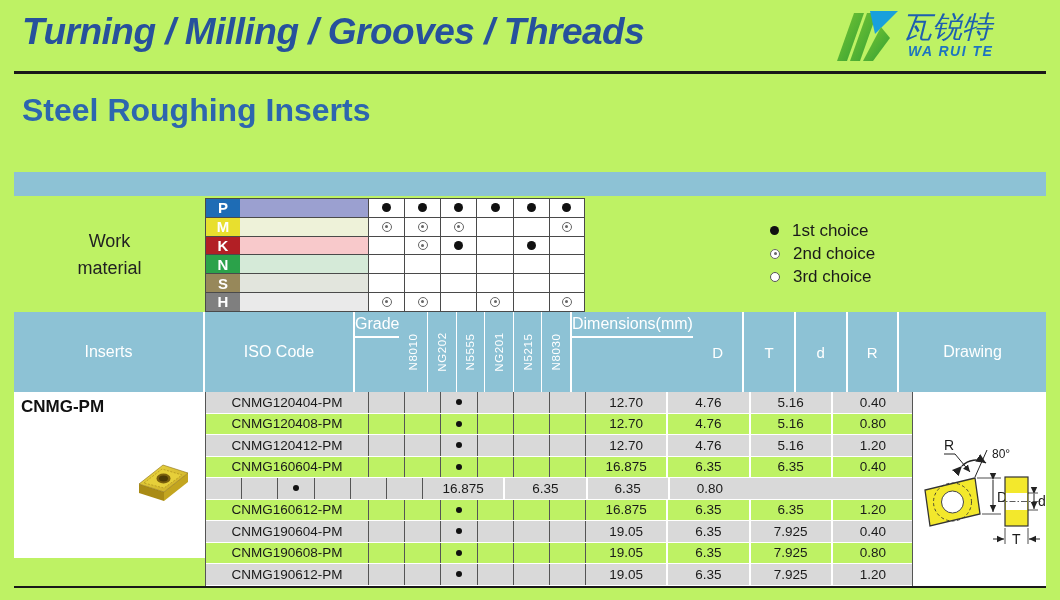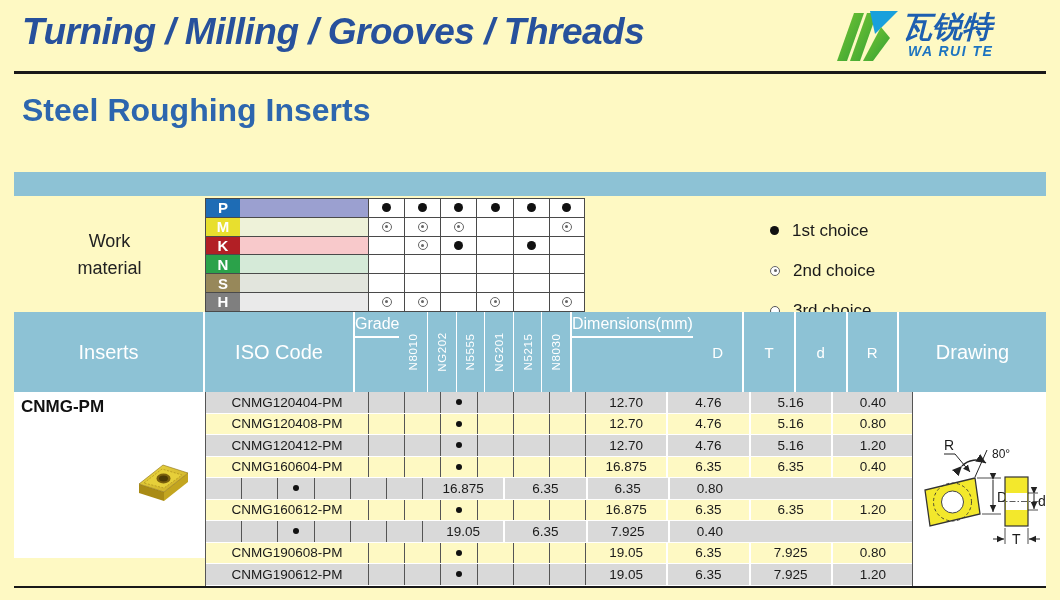--- a/index.html
+++ b/index.html
@@ -1,23 +1,23 @@
 <!DOCTYPE html>
 <html style="--title-blue: #27519c; --heading-blue: #2d66ae; --banner-blue: #8dc2d5; --row-gray: #d9d9d9; --grid-line: #4a4a4a; --insert-yellow: #f3e82c;"><head>
 <meta charset="utf-8">
 <style>
   *{box-sizing:border-box;margin:0;padding:0}
   html,body{width:1060px;height:600px;background:#fff;font-family:"Liberation Sans",sans-serif;overflow:hidden}
-  .sheet{position:absolute;left:0;top:0;width:1060px;height:600px;background:#fef9c3}
+  .sheet{position:absolute;left:0;top:0;width:1060px;height:600px;background:#bef264}
 
   
   .main-title{position:absolute;left:22px;top:11px;font-size:37px;font-weight:800;font-style:italic;color:var(--title-blue);letter-spacing:-0.5px;white-space:nowrap}
   .logo{position:absolute;left:836px;top:3px;width:216px;height:68px}
   .logo-mark{position:absolute;left:0;top:4px}
-  .logo-cn{position:absolute;left:66px;top:4px;font-size:30px;font-weight:700;font-style:italic;color:#1d5fb0;white-space:nowrap}
+  .logo-cn{position:absolute;left:66px;top:4px;font-size:30px;font-weight:400;font-style:italic;color:#1d5fb0;white-space:nowrap}
   .logo-en{position:absolute;left:72px;top:40px;font-size:14px;font-weight:800;font-style:italic;color:#1d74c0;letter-spacing:1.5px;white-space:nowrap}
   .rule{position:absolute;left:14px;top:71px;width:1032px;height:3px;background:#191919}
   .section-title{position:absolute;left:22px;top:92px;font-size:32px;font-weight:700;color:var(--heading-blue);white-space:nowrap}
 
   
   .catalog{position:absolute;left:14px;top:172px;width:1032px;height:416px}
   .banner{position:absolute;left:0;top:0;width:1032px;height:24px;background:var(--banner-blue)}
 
   
   .wm{position:absolute;left:0;top:26px;width:1032px;height:114px}
@@ -29,26 +29,26 @@
   .wm-dot{width:36.17px;border-left:1px solid var(--grid-line);background:#fff;display:flex;align-items:center;justify-content:center}
   .wm-dot:last-child{border-right:1px solid var(--grid-line)}
 
   
   .m1{width:9px;height:9px;border-radius:50%;background:#111;display:inline-block}
   .m1.small{width:6px;height:6px}
   .m2{width:10px;height:10px;border-radius:50%;border:1px solid #666;display:inline-flex;align-items:center;justify-content:center;background:#fff}
   .m2::after{content:"";width:3px;height:3px;border-radius:50%;background:#666}
   .m3{width:10px;height:10px;border-radius:50%;border:1px solid #555;background:#fff;display:inline-block}
 
-  .legend{position:absolute;left:756px;top:24px;display:flex;flex-direction:column;gap:23px}
+  .legend{position:absolute;left:756px;top:24px;display:flex;flex-direction:column;gap:6px}
   .legend-item{display:flex;align-items:center;gap:13px;font-size:17px;color:#1a1a1a;height:17px}
 
   
   .thead{position:absolute;left:0;top:140px;width:1032px;height:80px;background:var(--banner-blue);color:#fff;display:flex}
-  .th{border-right:2px solid #fff;display:flex;align-items:center;justify-content:center;font-size:20px}
+  .th{border-right:2px solid #fff;display:flex;align-items:center;justify-content:center;font-size:16px}
   .th-inserts{width:191px}
   .th-iso{width:150px}
   .th-group{display:flex;flex-direction:row;border-right:2px solid #fff}
   .th-grade-group{width:217px}
   .th-dims-group{width:327px}
   .th-group-top{height:26px;border-bottom:2px solid #fff;display:flex;align-items:center;justify-content:center;font-size:16px}
   .th-group-cells{flex:1;display:flex}
   .th-grade-cell{flex:1;border-right:1px solid #fff;position:relative}
   .th-grade-cell:last-child{border-right:none}
   .th-grade-cell span{position:absolute;left:50%;top:50%;transform:translate(-50%,-50%) rotate(-90deg);font-size:11.5px;letter-spacing:0.6px;white-space:nowrap}
@@ -370,20 +370,21 @@
             <div class="dr-g"></div>
           </div>
           <div class="dr-dims">
             <div class="dr-dim">16.875</div>
             <div class="dr-dim">6.35</div>
             <div class="dr-dim">6.35</div>
             <div class="dr-dim">1.20</div>
           </div>
         </div>
         <div class="dr odd">
+          <div class="dr-iso">CNMG190604-PM</div>
           <div class="dr-grades">
             <div class="dr-g"></div>
             <div class="dr-g"></div>
             <div class="dr-g">
               <span class="m1 small"></span>
             </div>
             <div class="dr-g"></div>
             <div class="dr-g"></div>
             <div class="dr-g"></div>
           </div>

